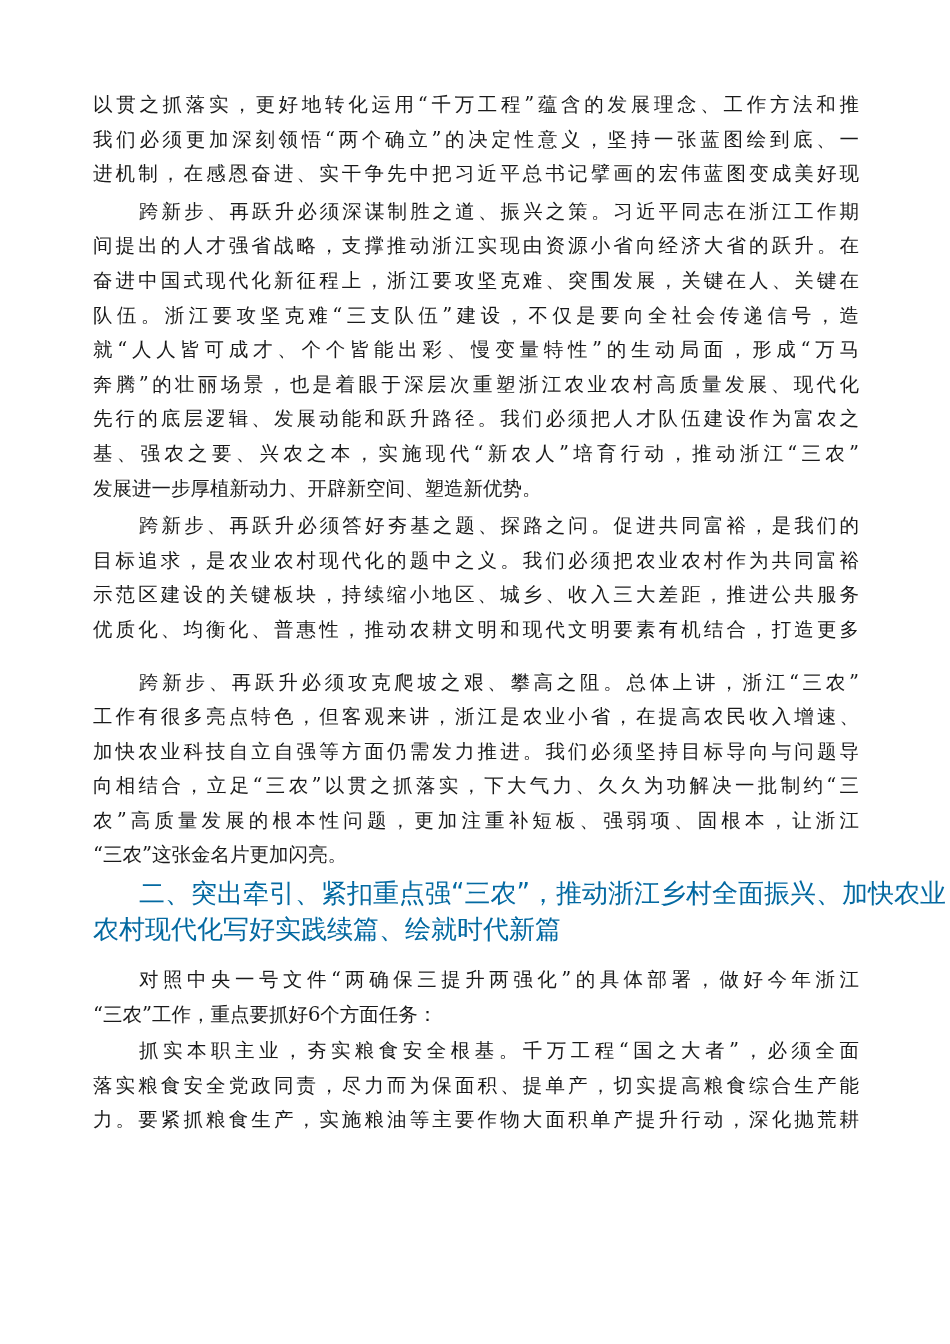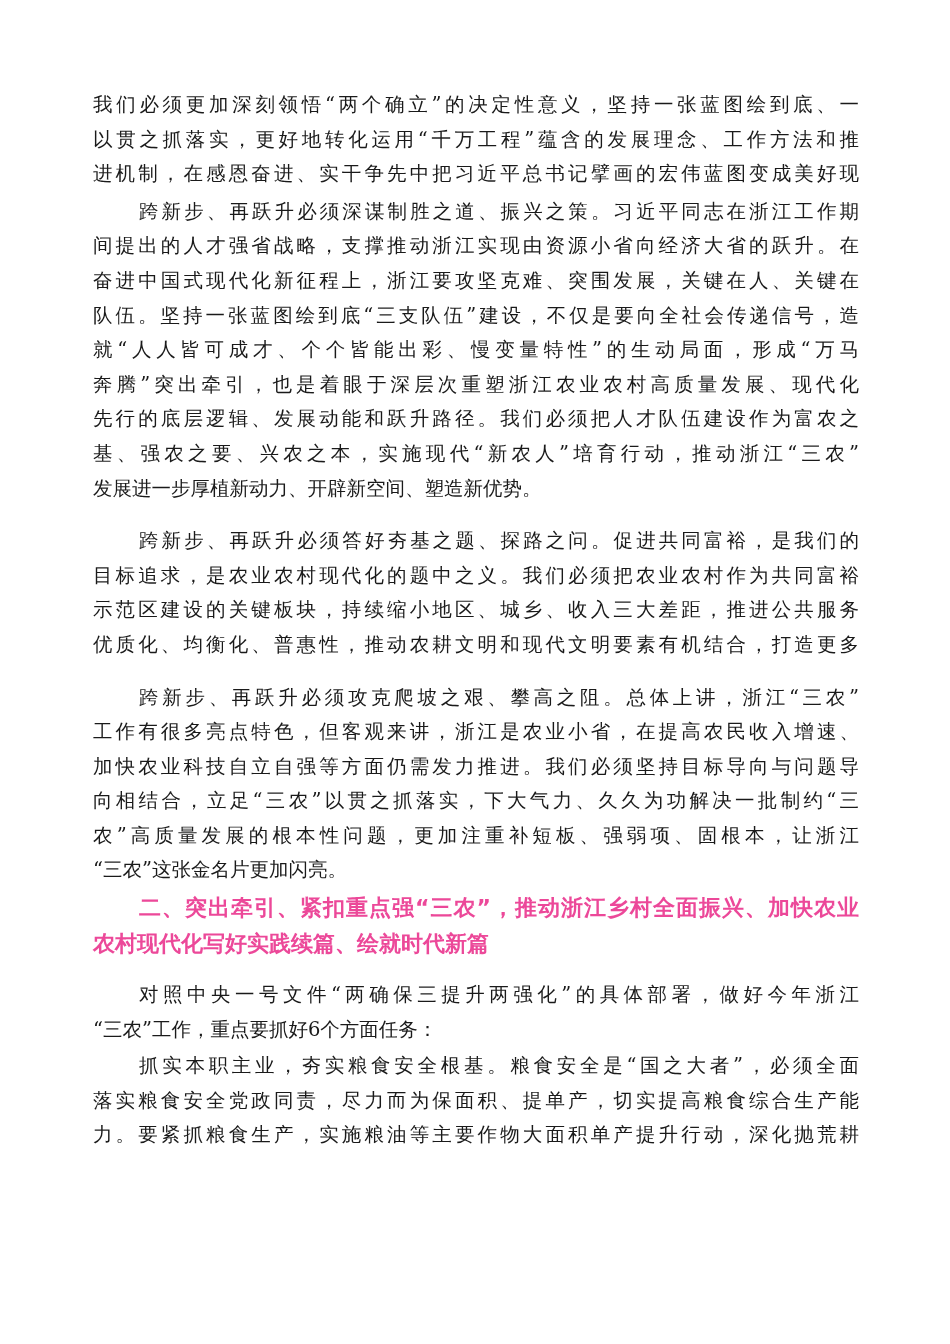--- a/index.html
+++ b/index.html
@@ -36,51 +36,51 @@
       letter-spacing: 0px;
     }
     .line.last {
       text-align-last: left;
     }
     .line.indent {
       padding-left: 46px;
     }
     .heading .line {
       font-family: "DejaVu Sans", "Liberation Sans", sans-serif;
-      font-weight: bold;
-      font-size: 22px;
-      color: #ec4899;
+      font-weight: normal;
+      font-size: 26px;
+      color: #0369a1;
       height: 36px;
       line-height: 36px;
     }
   </style>
 </head>
 <body>
 
 <div class="page">
 
   <div class="para" style="margin-top:0px;">
+    <span class="line">以贯之抓落实，更好地转化运用“千万工程”蕴含的发展理念、工作方法和推</span>
     <span class="line">我们必须更加深刻领悟“两个确立”的决定性意义，坚持一张蓝图绘到底、一</span>
-    <span class="line">以贯之抓落实，更好地转化运用“千万工程”蕴含的发展理念、工作方法和推</span>
     <span class="line">进机制，在感恩奋进、实干争先中把习近平总书记擘画的宏伟蓝图变成美好现</span>
   </div>
 
   <div class="para" style="margin-top:3px;">
     <span class="line indent">跨新步、再跃升必须深谋制胜之道、振兴之策。习近平同志在浙江工作期</span>
     <span class="line">间提出的人才强省战略，支撑推动浙江实现由资源小省向经济大省的跃升。在</span>
     <span class="line">奋进中国式现代化新征程上，浙江要攻坚克难、突围发展，关键在人、关键在</span>
-    <span class="line">队伍。坚持一张蓝图绘到底“三支队伍”建设，不仅是要向全社会传递信号，造</span>
+    <span class="line">队伍。浙江要攻坚克难“三支队伍”建设，不仅是要向全社会传递信号，造</span>
     <span class="line">就“人人皆可成才、个个皆能出彩、慢变量特性”的生动局面，形成“万马</span>
-    <span class="line">奔腾”突出牵引，也是着眼于深层次重塑浙江农业农村高质量发展、现代化</span>
+    <span class="line">奔腾”的壮丽场景，也是着眼于深层次重塑浙江农业农村高质量发展、现代化</span>
     <span class="line">先行的底层逻辑、发展动能和跃升路径。我们必须把人才队伍建设作为富农之</span>
     <span class="line">基、强农之要、兴农之本，实施现代“新农人”培育行动，推动浙江“三农”</span>
     <span class="line last">发展进一步厚植新动力、开辟新空间、塑造新优势。</span>
   </div>
 
-  <div class="para" style="margin-top:18px;">
+  <div class="para" style="margin-top:3px;">
     <span class="line indent">跨新步、再跃升必须答好夯基之题、探路之问。促进共同富裕，是我们的</span>
     <span class="line">目标追求，是农业农村现代化的题中之义。我们必须把农业农村作为共同富裕</span>
     <span class="line">示范区建设的关键板块，持续缩小地区、城乡、收入三大差距，推进公共服务</span>
     <span class="line">优质化、均衡化、普惠性，推动农耕文明和现代文明要素有机结合，打造更多</span>
   </div>
 
   <div class="para" style="margin-top:18px;">
     <span class="line indent">跨新步、再跃升必须攻克爬坡之艰、攀高之阻。总体上讲，浙江“三农”</span>
     <span class="line">工作有很多亮点特色，但客观来讲，浙江是农业小省，在提高农民收入增速、</span>
     <span class="line">加快农业科技自立自强等方面仍需发力推进。我们必须坚持目标导向与问题导</span>
@@ -93,18 +93,18 @@
     <span class="line indent">二、突出牵引、紧扣重点强“三农”，推动浙江乡村全面振兴、加快农业</span>
     <span class="line last">农村现代化写好实践续篇、绘就时代新篇</span>
   </div>
 
   <div class="para" style="margin-top:16px;">
     <span class="line indent">对照中央一号文件“两确保三提升两强化”的具体部署，做好今年浙江</span>
     <span class="line last">“三农”工作，重点要抓好6个方面任务：</span>
   </div>
 
   <div class="para" style="margin-top:2px;">
-    <span class="line indent">抓实本职主业，夯实粮食安全根基。粮食安全是“国之大者”，必须全面</span>
+    <span class="line indent">抓实本职主业，夯实粮食安全根基。千万工程“国之大者”，必须全面</span>
     <span class="line">落实粮食安全党政同责，尽力而为保面积、提单产，切实提高粮食综合生产能</span>
     <span class="line">力。要紧抓粮食生产，实施粮油等主要作物大面积单产提升行动，深化抛荒耕</span>
   </div>
 
 </div>
 
 </body></html>

